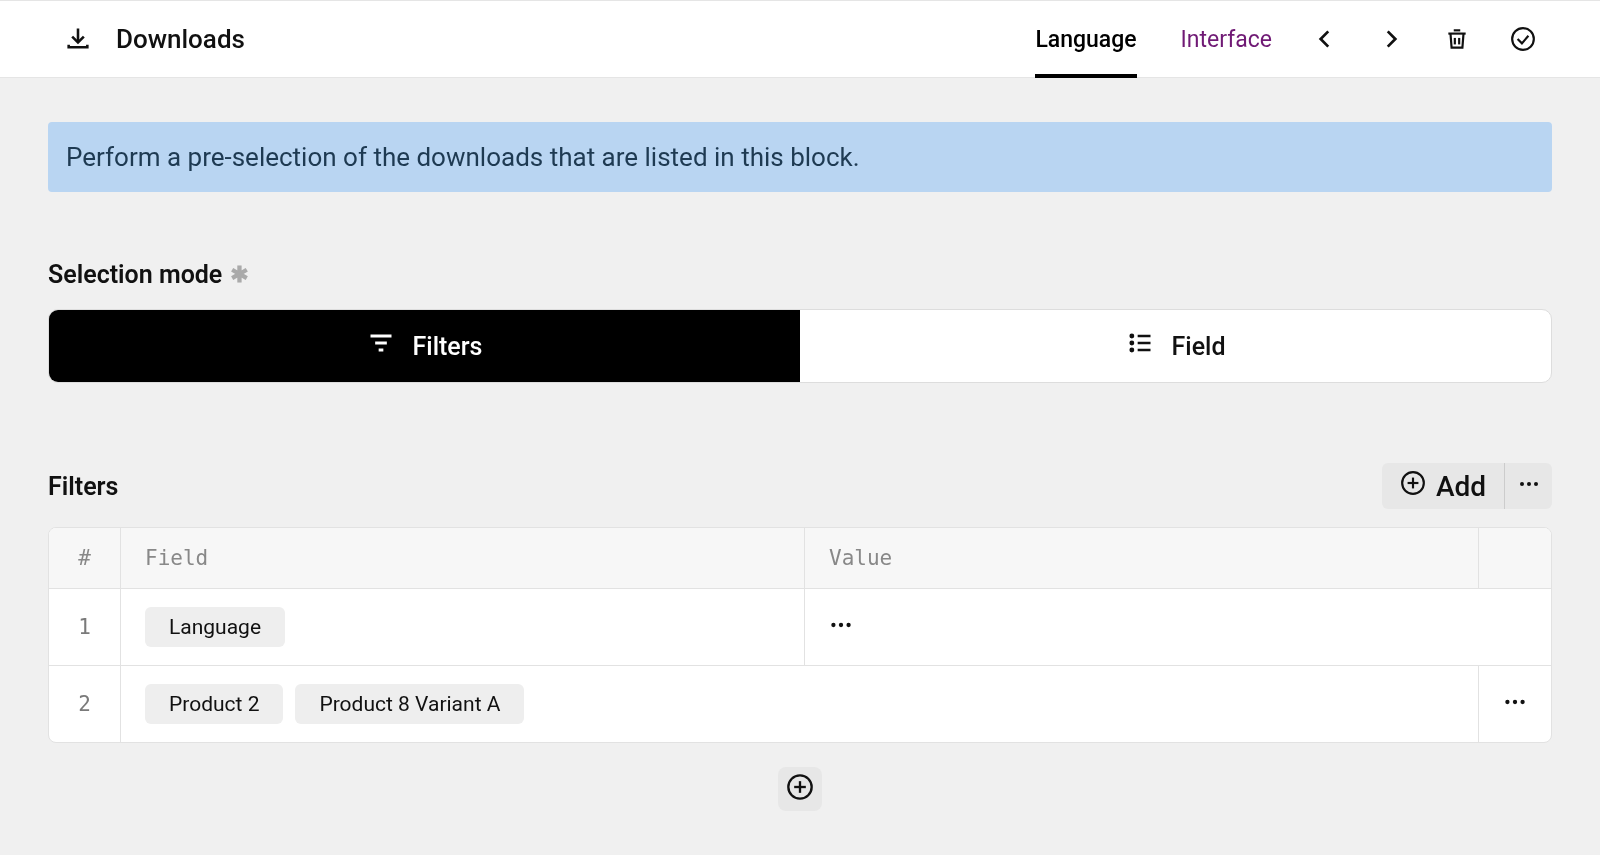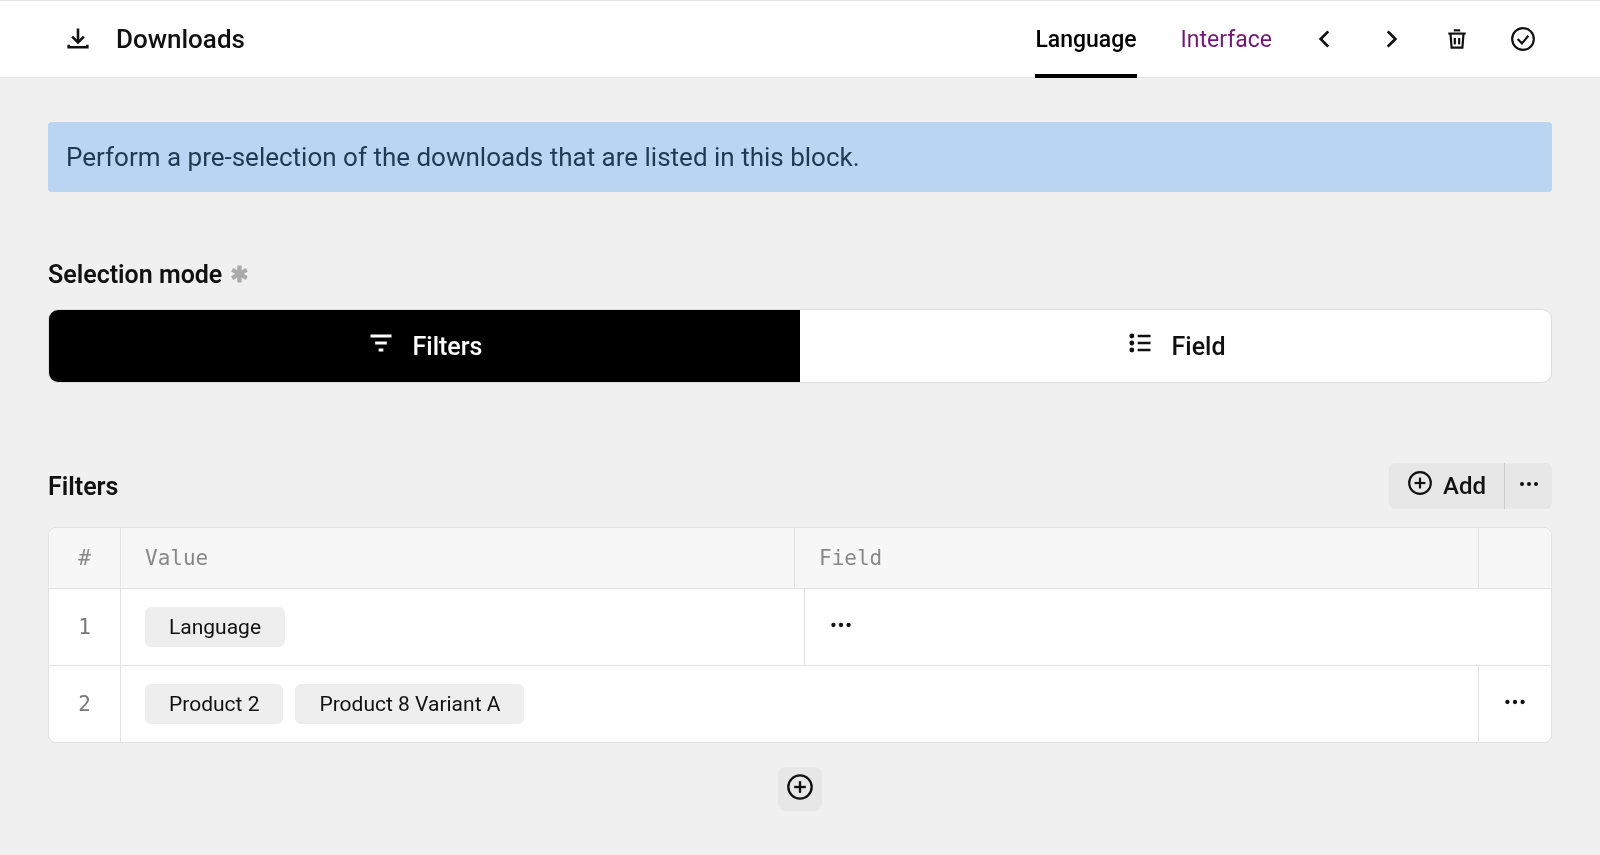--- a/index.html
+++ b/index.html
@@ -122,21 +122,21 @@
   .filters-title { font-size: 25px; font-weight: 600; }
   .filters-actions { margin-left: auto; display: flex; gap: 0; }
   .add-btn {
     background: #e7e7e7;
     border-radius: 6px 0 0 6px;
     height: 46px;
     padding: 0 18px;
     display: flex;
     align-items: center;
     gap: 10px;
-    font-size: 24px;
+    font-size: 28px;
     font-weight: 500;
     cursor: pointer;
   }
   .add-btn svg { width: 26px; height: 26px; }
   .more-btn {
     background: #e7e7e7;
     border-left: 1px solid #ccc;
     border-radius: 0 6px 6px 0;
     height: 46px;
     width: 48px;
@@ -296,22 +296,22 @@
               <circle cx="19" cy="12" r="2"></circle>
             </svg>
         </span>
       </div>
     </div>
   </div>
 
   <div class="table">
     <div class="thead">
       <div class="th col-num">#</div>
+      <div class="th col-field">Field</div>
       <div class="th col-value">Value</div>
-      <div class="th col-field">Field</div>
       <div class="th col-act"></div>
     </div>
 
     <div class="trow">
       <div class="td col-num">1</div>
       <div class="td col-field">
         <span class="chip">Language</span>
       </div>
       <div class="td col-act row-menu">
         <span>

